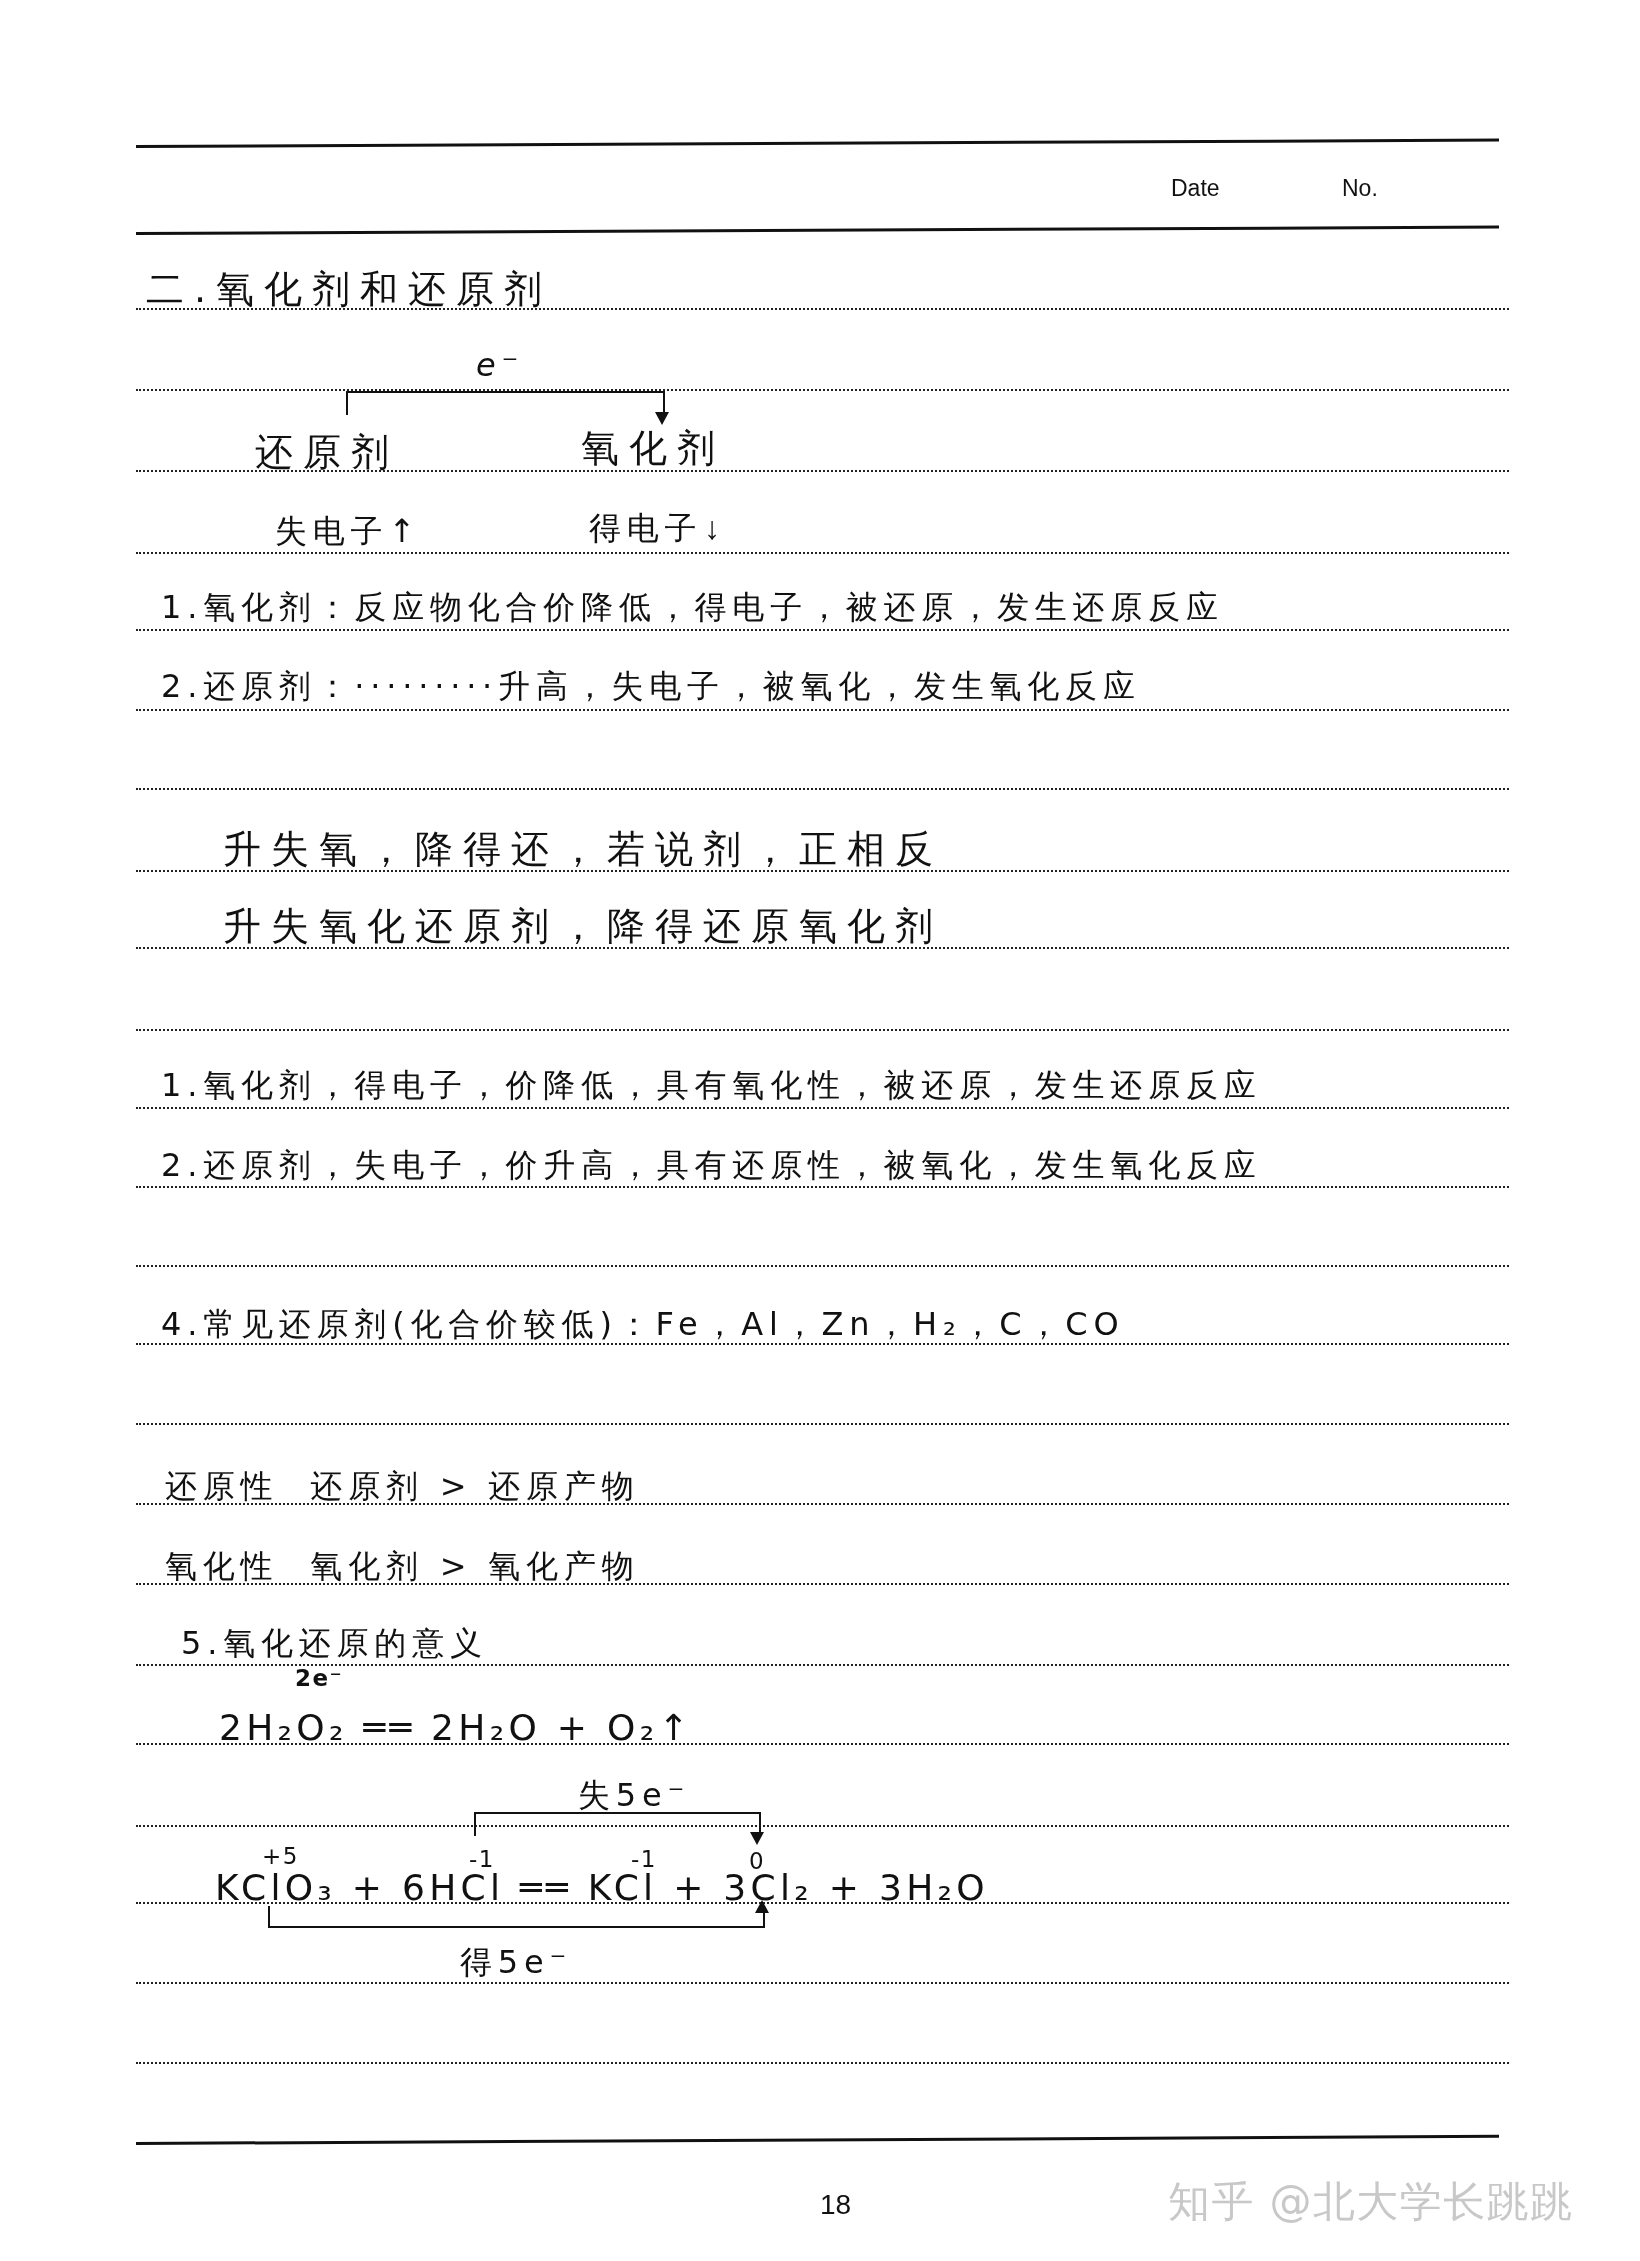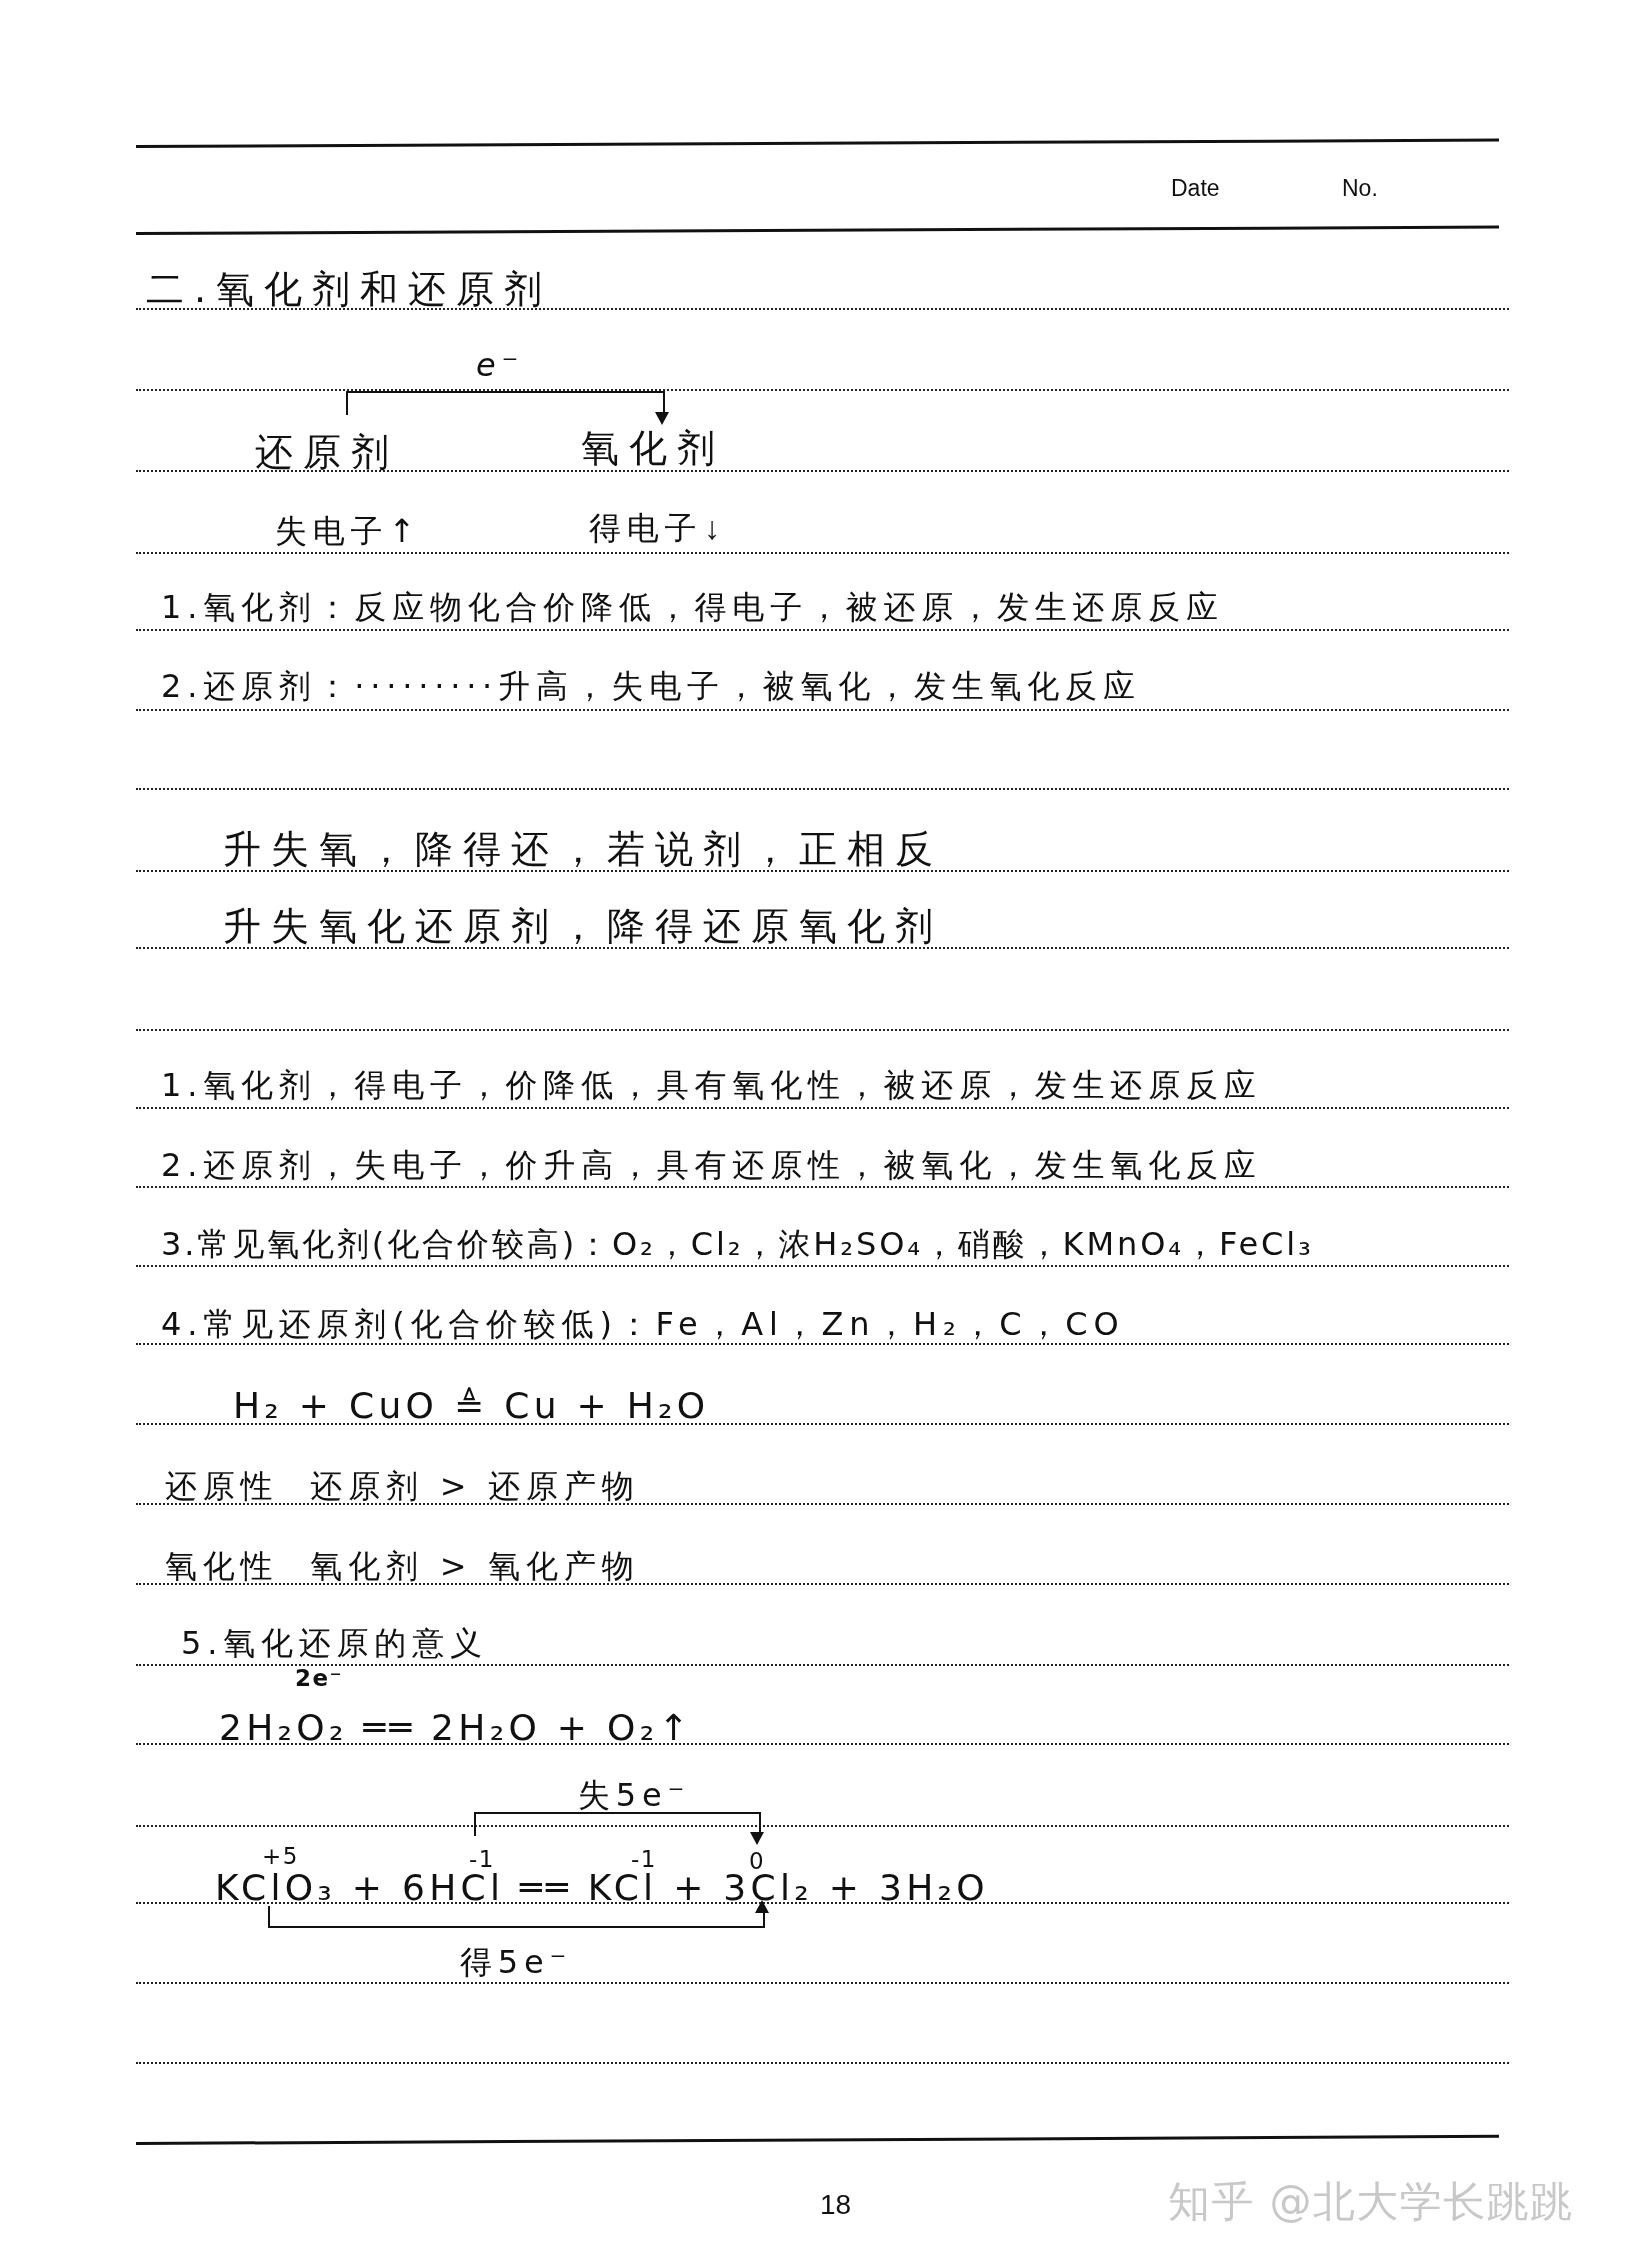--- a/index.html
+++ b/index.html
@@ -73,24 +73,22 @@
   <div class="hw small" style="left:573px; top:515px;font-family:Liberation Mono, monospace;">得电子↓</div>
 
   <div class="hw small" style="left:145px; top:591px;">1.氧化剂：反应物化合价降低，得电子，被还原，发生还原反应</div>
   <div class="hw small" style="left:145px; top:670px;">2.还原剂：·········升高，失电子，被氧化，发生氧化反应</div>
 
   <div class="hw" style="left:207px; top:830px;">升失氧，降得还，若说剂，正相反</div>
   <div class="hw" style="left:207px; top:907px;">升失氧化还原剂，降得还原氧化剂</div>
 
   <div class="hw small" style="left:145px; top:1069px;">1.氧化剂，得电子，价降低，具有氧化性，被还原，发生还原反应</div>
   <div class="hw small" style="left:145px; top:1149px;">2.还原剂，失电子，价升高，具有还原性，被氧化，发生氧化反应</div>
-  <div class="hw small" style="left:145px; top:1228px; letter-spacing:2.9px;">3.常见氧化剂(化合价较高)：O₂，Cl₂，浓H₂SO₄，硝酸，KMnO₄，FeCl₃</div>
   <div class="hw small" style="left:145px; top:1308px;">4.常见还原剂(化合价较低)：Fe，Al，Zn，H₂，C，CO</div>
 
-  <div class="formula" style="left:217px; top:1388px;">H₂ + CuO ≜ Cu + H₂O</div>
 
   <div class="hw small" style="left:149px; top:1470px; white-space:pre;">还原性  还原剂 &gt; 还原产物</div>
   <div class="hw small" style="left:149px; top:1550px; white-space:pre;">氧化性  氧化剂 &gt; 氧化产物</div>
 
   <div class="hw small" style="left:165px; top:1627px;">5.氧化还原的意义</div>
   <div class="hw tiny" style="left:279px; top:1667px; font-weight:bold;">2e⁻</div>
   <div class="formula" style="left:203px; top:1710px;">2H₂O₂ ══ 2H₂O + O₂↑</div>
 
   <div class="hw small" style="left:562px; top:1779px;">失5e⁻</div>
   <div class="bracket" style="left:458px; top:1812px; width:283px; height:22px; border-bottom:none;"></div>

